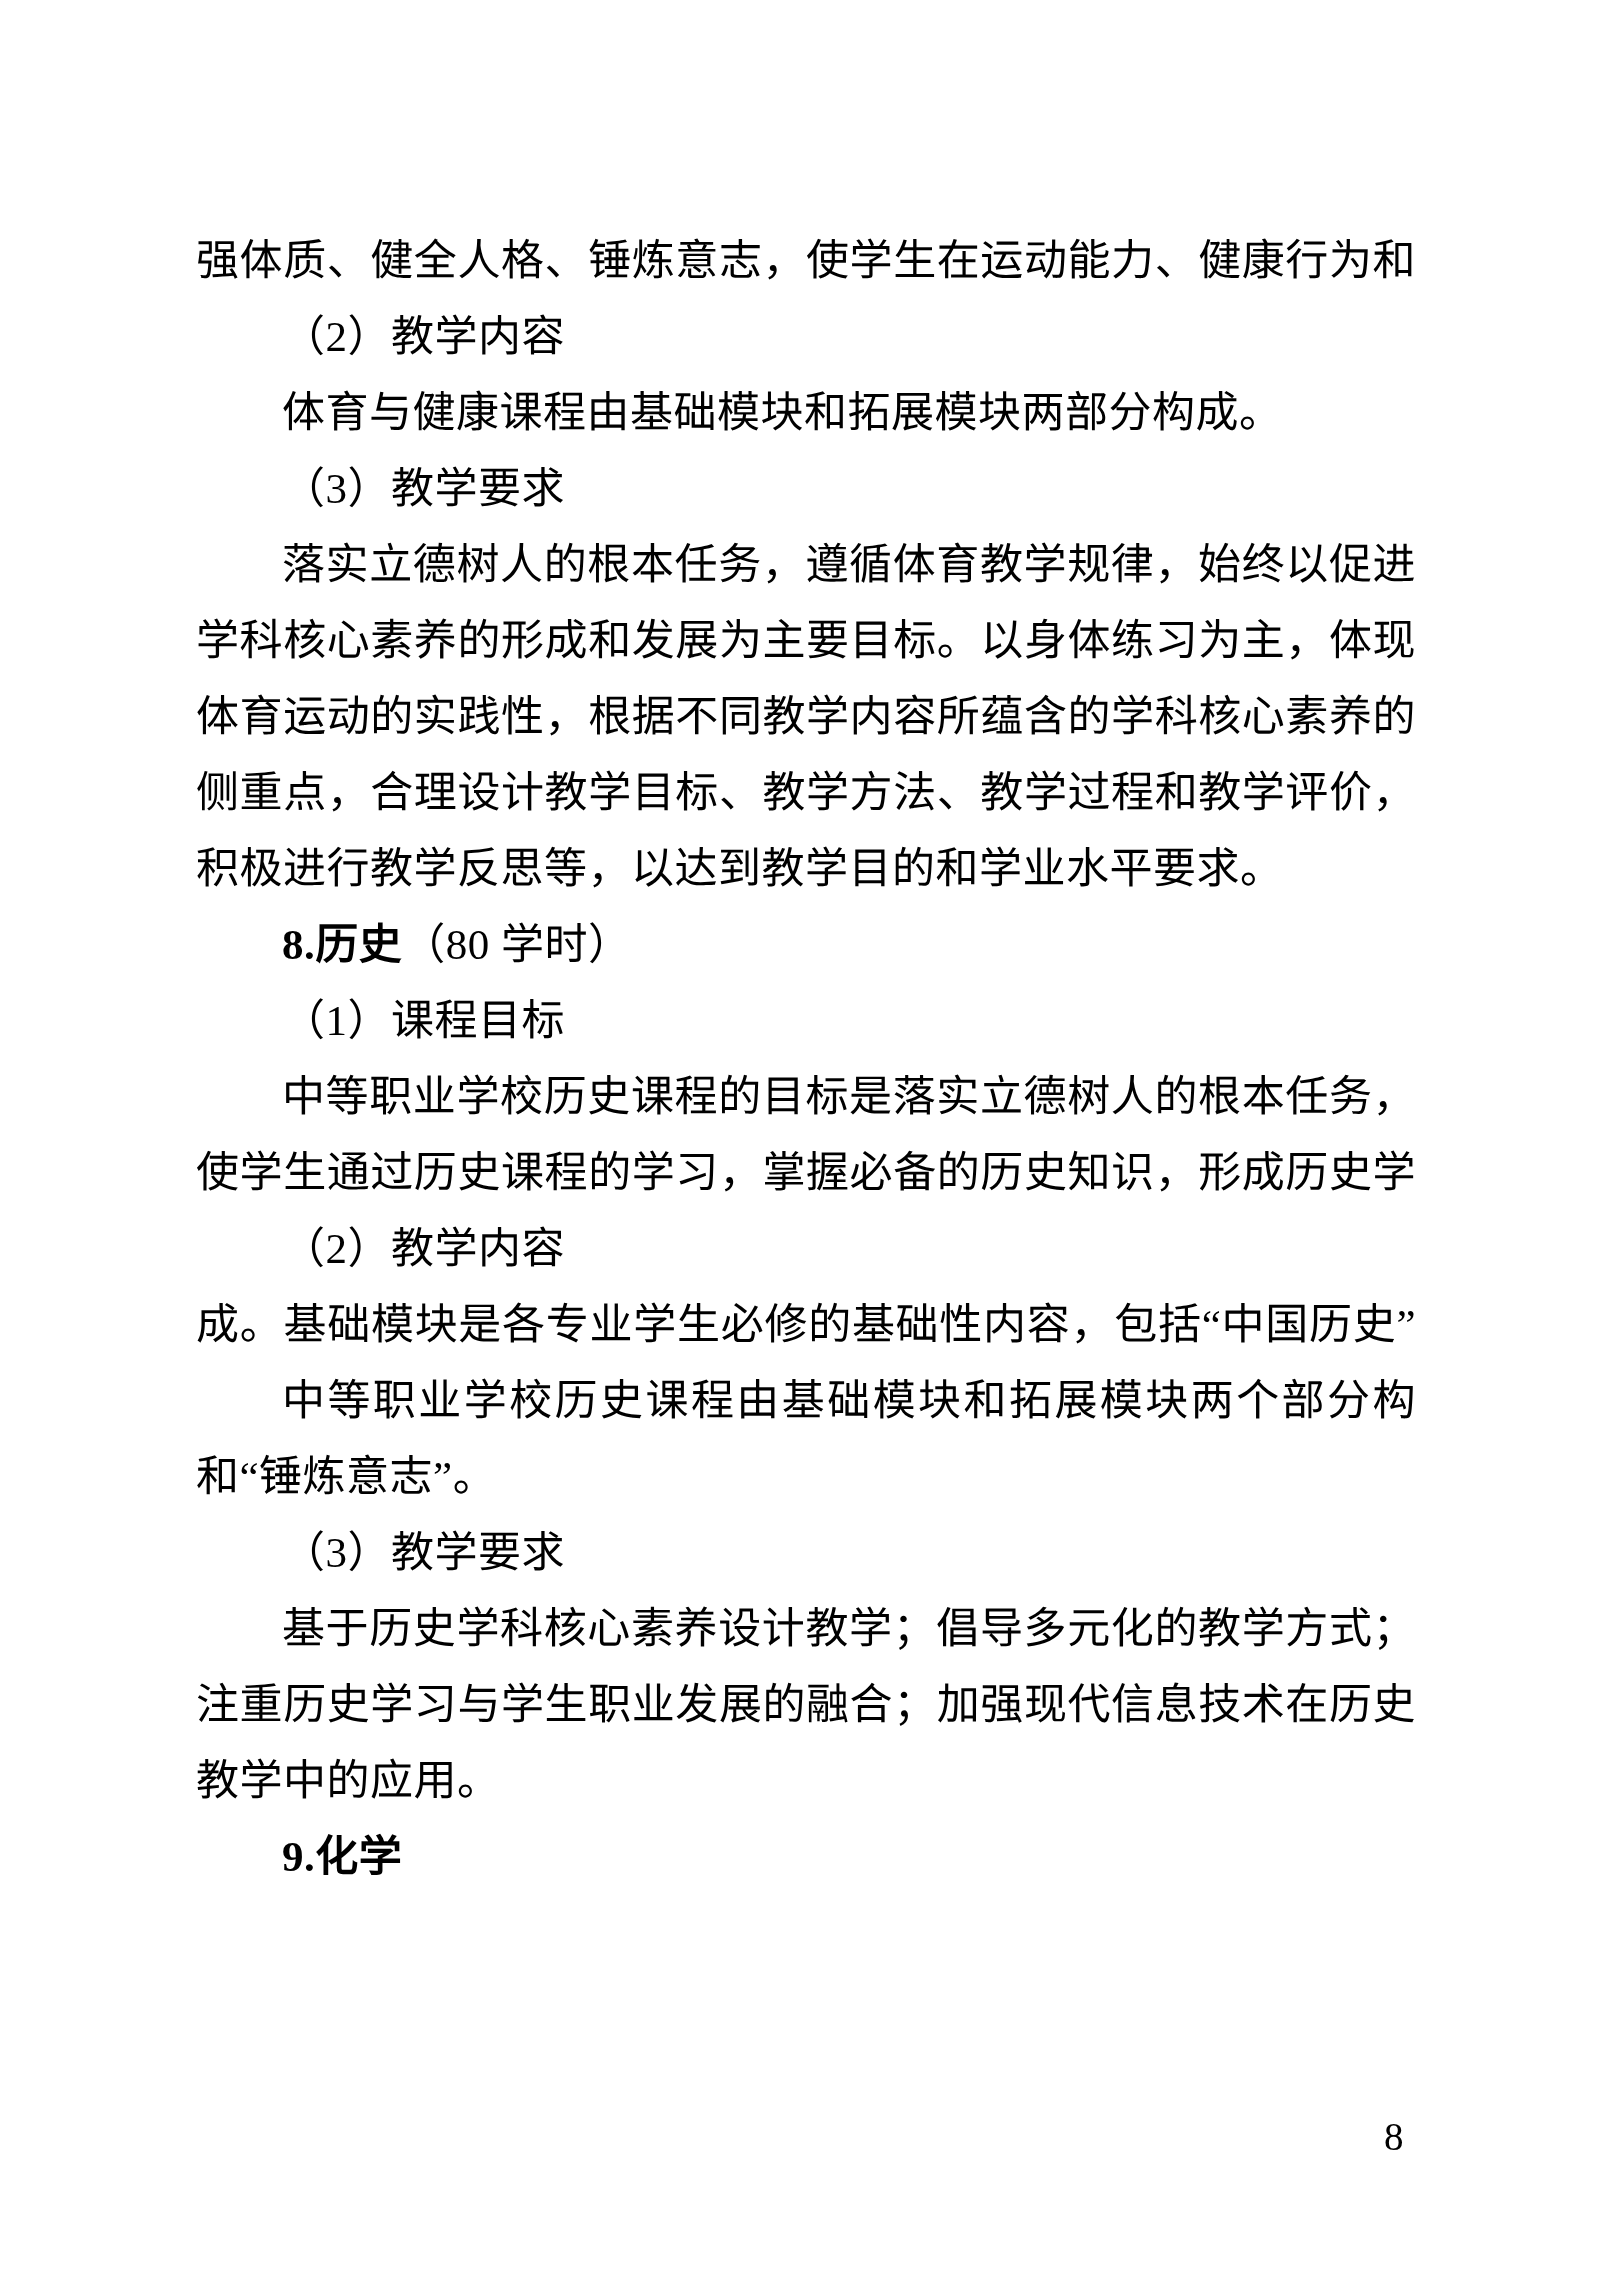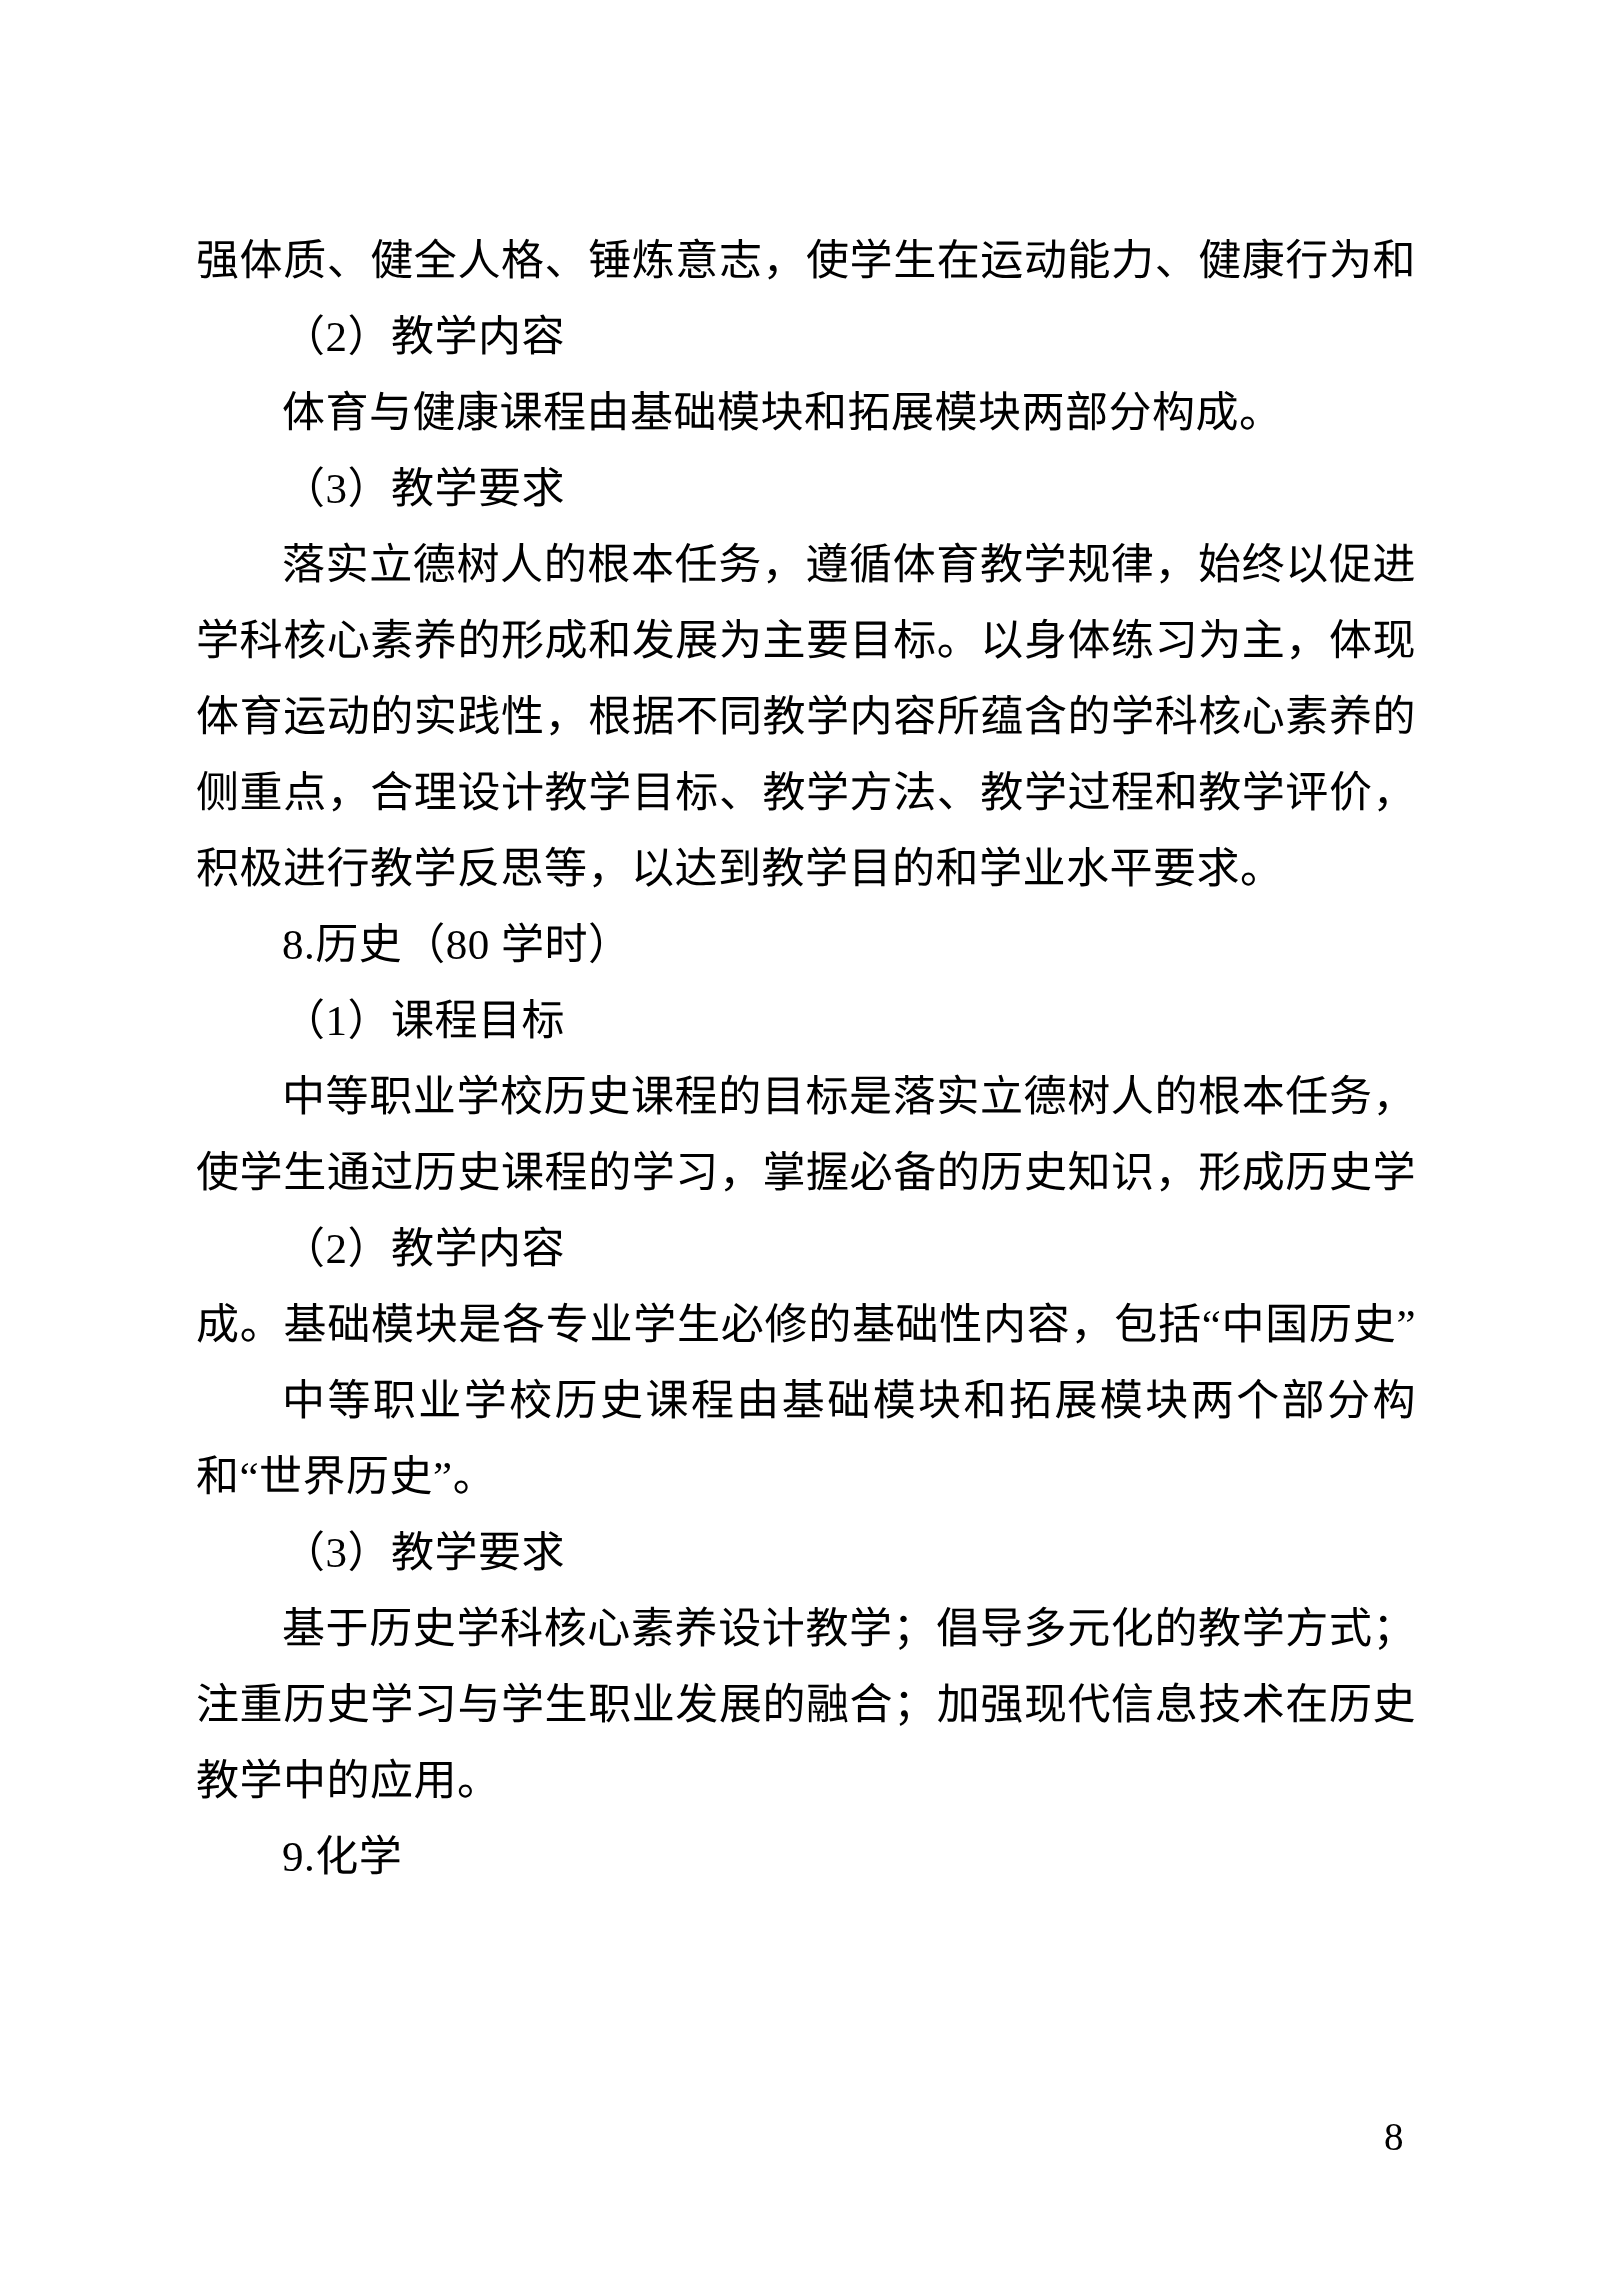--- a/index.html
+++ b/index.html
@@ -29,21 +29,21 @@
     letter-spacing: 0.5px;
   }
   .line.indent {
     text-indent: 86px;
   }
   .line.justify {
     text-align: justify;
     text-align-last: justify;
   }
   .bold {
-    font-weight: normal;
+    font-weight: bold;
   }
   .page-number {
     position: absolute;
     left: 1384px;
     top: 2113px;
     font-size: 39px;
     line-height: 47px;
   }
 </style>
 </head>
@@ -59,21 +59,21 @@
     <div class="line justify"><span>体育运动的实践性，根据不同教学内容所蕴含的学科核心素养的</span></div>
     <div class="line justify"><span>侧重点，合理设计教学目标、教学方法、教学过程和教学评价，</span></div>
     <div class="line"><span>积极进行教学反思等，以达到教学目的和学业水平要求。</span></div>
     <div class="line indent"><span class="bold">8.历史</span><span>（80 学时）</span></div>
     <div class="line indent"><span>（1）课程目标</span></div>
     <div class="line indent justify"><span>中等职业学校历史课程的目标是落实立德树人的根本任务，</span></div>
     <div class="line justify"><span>使学生通过历史课程的学习，掌握必备的历史知识，形成历史学</span></div>
     <div class="line indent"><span>（2）教学内容</span></div>
     <div class="line justify"><span>成。基础模块是各专业学生必修的基础性内容，包括“中国历史”</span></div>
     <div class="line indent justify"><span>中等职业学校历史课程由基础模块和拓展模块两个部分构</span></div>
-    <div class="line"><span>和“世界历史”。</span></div>
+    <div class="line"><span>和“锤炼意志”。</span></div>
     <div class="line indent"><span>（3）教学要求</span></div>
     <div class="line indent justify"><span>基于历史学科核心素养设计教学；倡导多元化的教学方式；</span></div>
     <div class="line justify"><span>注重历史学习与学生职业发展的融合；加强现代信息技术在历史</span></div>
     <div class="line"><span>教学中的应用。</span></div>
     <div class="line indent"><span class="bold">9.化学</span></div>
   </div>
 
 <div class="page-number">8</div>
 
 

